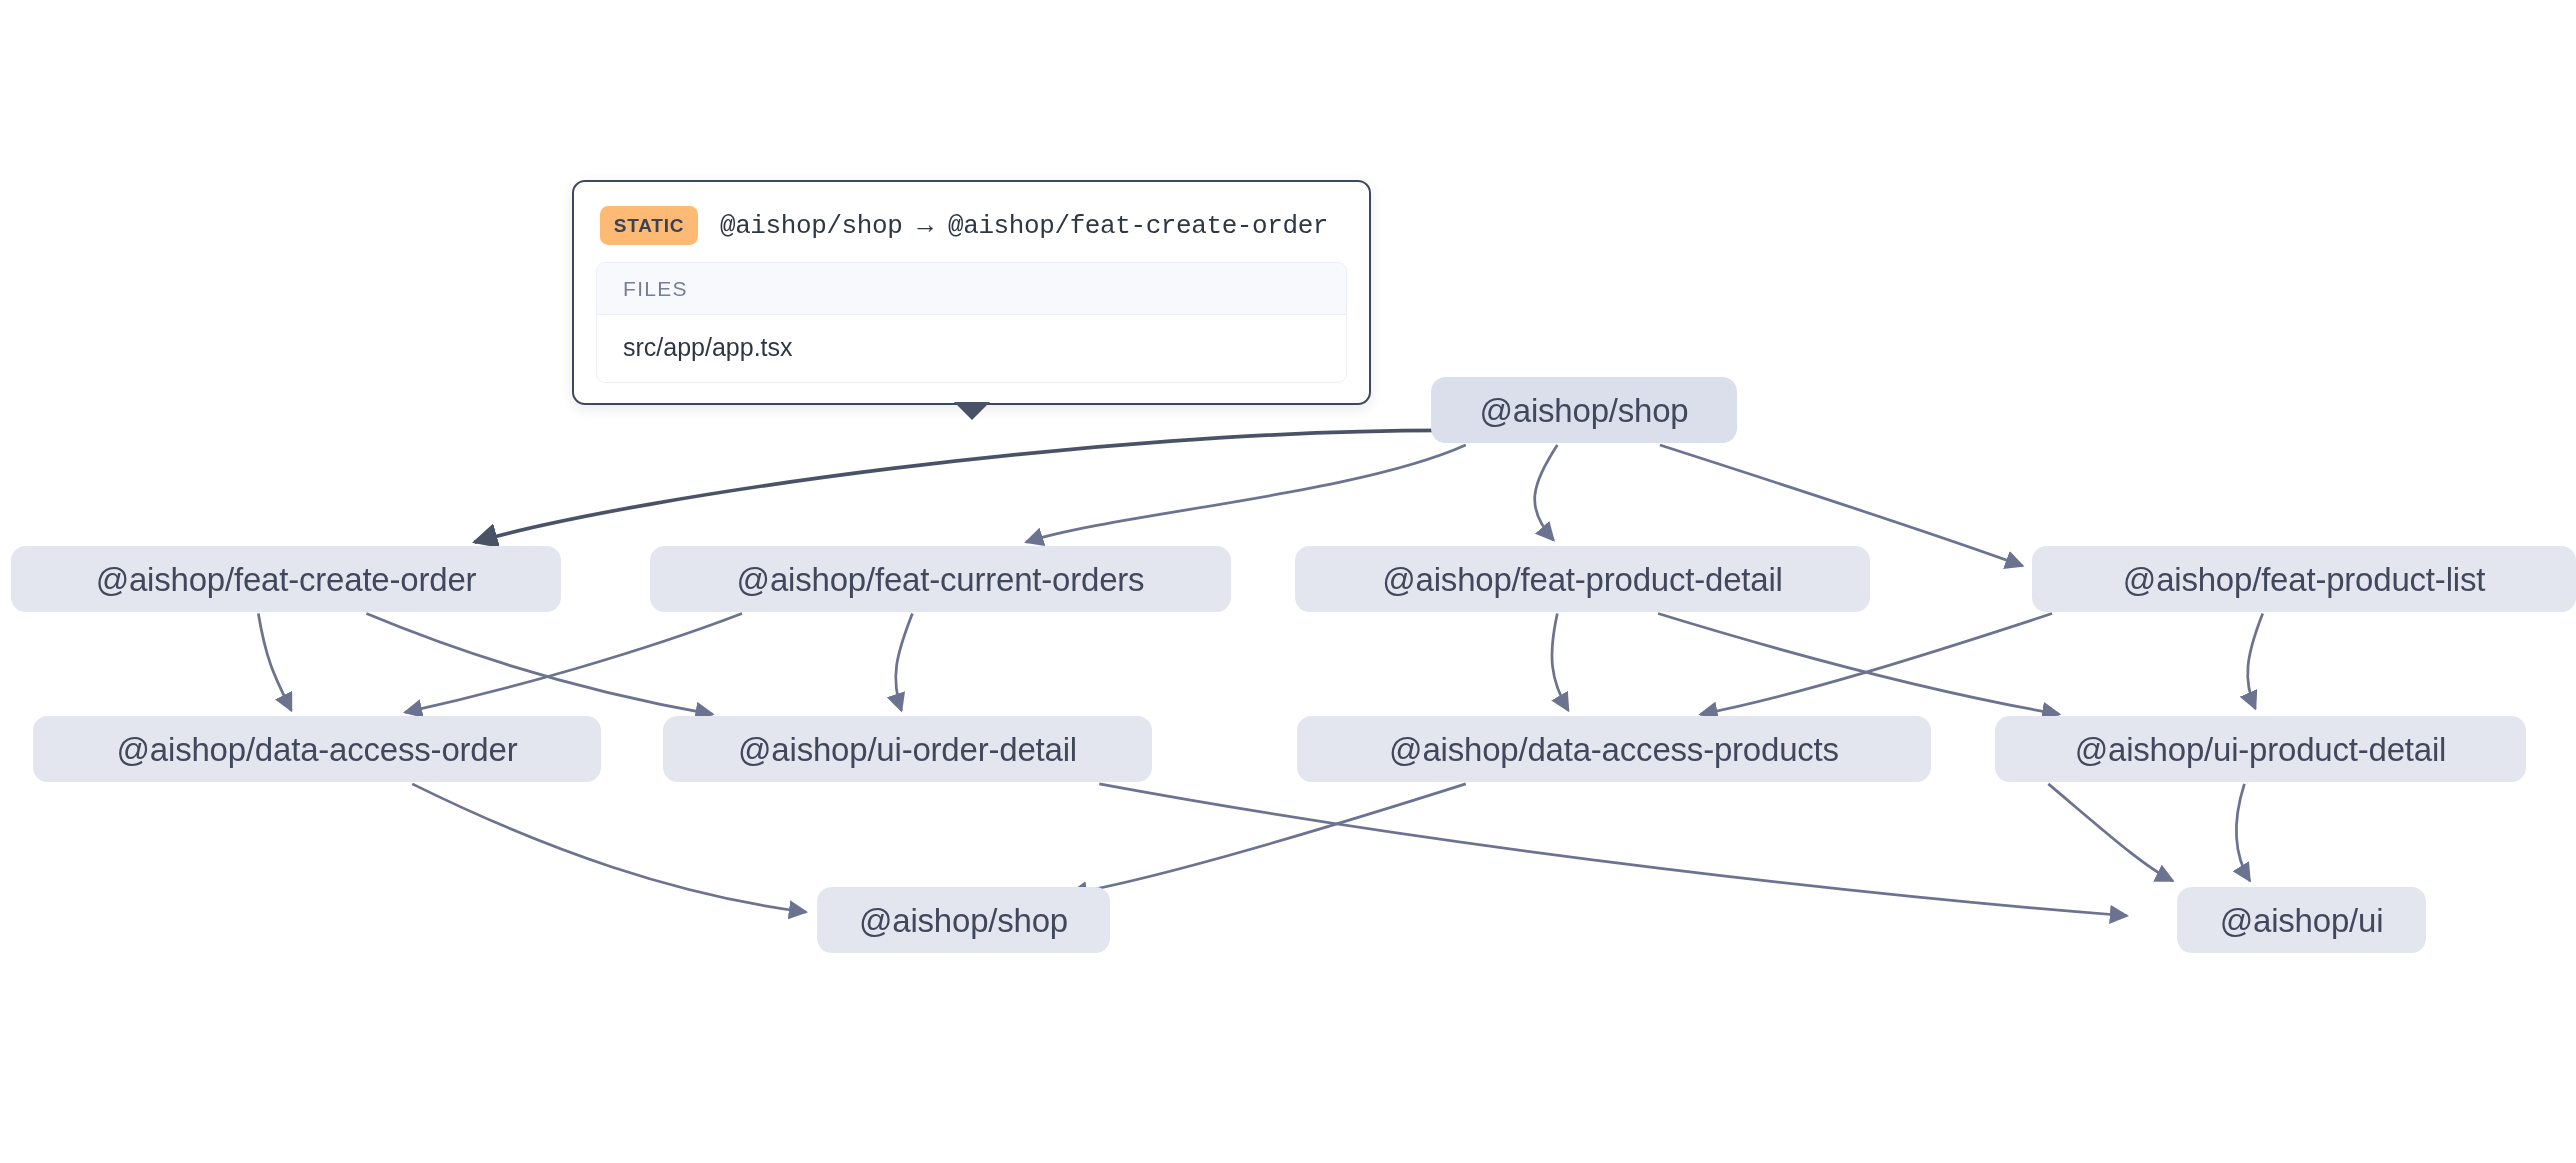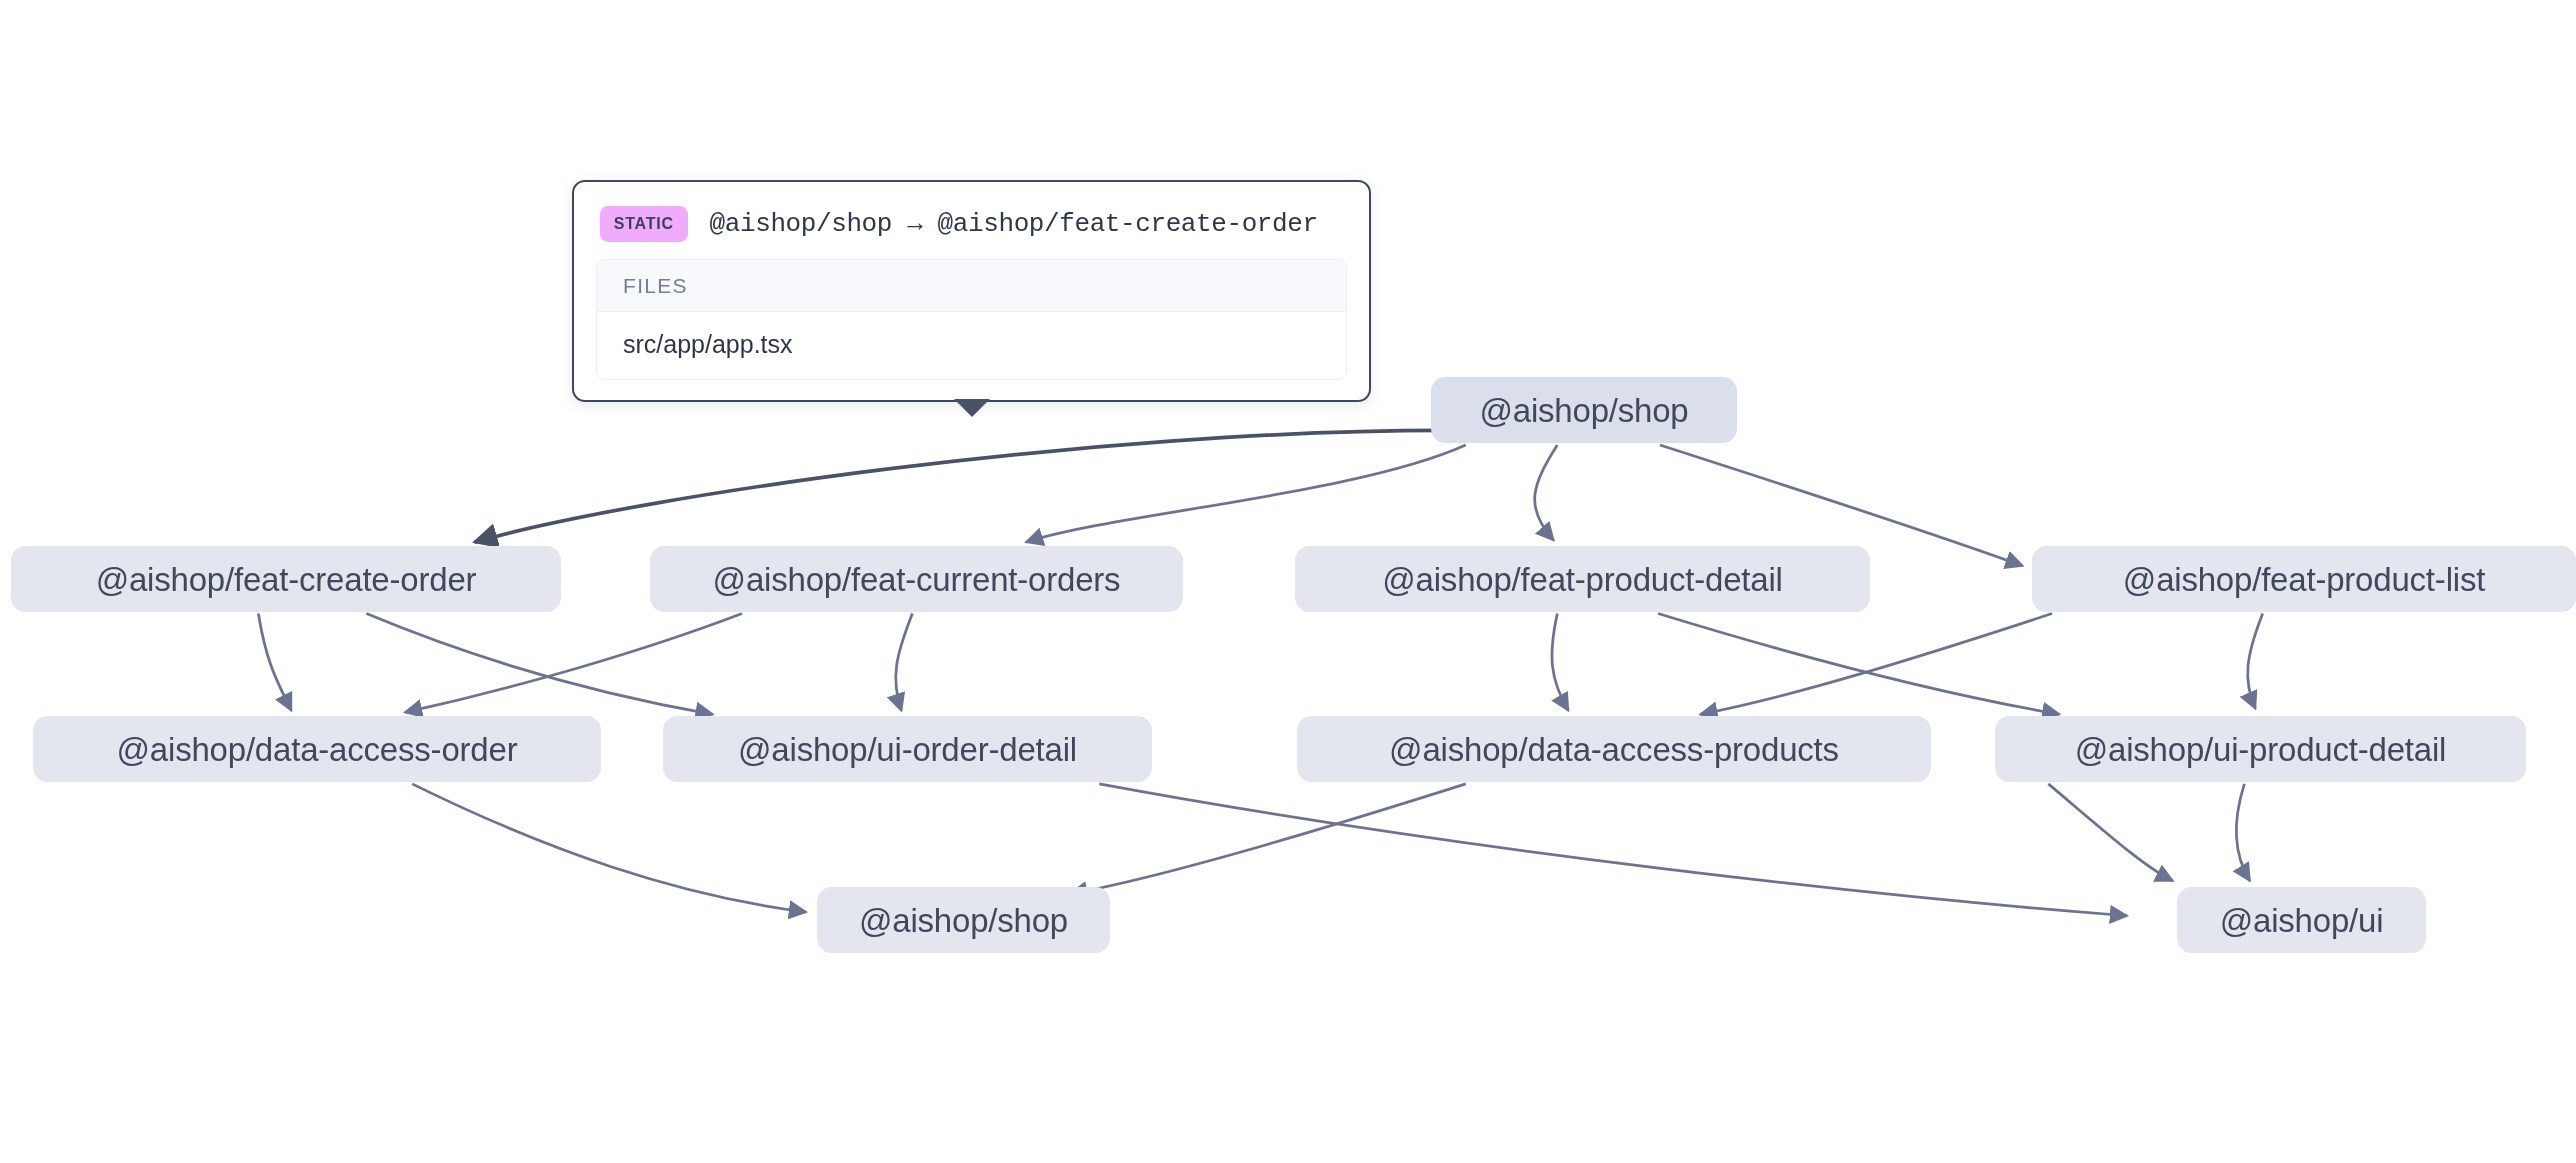--- a/index.html
+++ b/index.html
@@ -61,23 +61,23 @@
     box-shadow: 0 3.7px 13px rgba(40,46,66,0.10);
     z-index: 40;
   }
   #detail-card .card-head {
     display: flex;
     align-items: center;
     gap: 22px;
     padding: 24px 26px 16.5px 26px;
   }
   .badge {
-    background: #f0abfc;
+    background: #fdba74;
     color: #3b4257;
-    font-size: 16px;
+    font-size: 19px;
     font-weight: bold;
     letter-spacing: 0.8px;
     border-radius: 8.2px;
     padding: 10px 13.7px;
     line-height: 1;
   }
   .card-title {
     font-family: "Liberation Mono", "DejaVu Sans Mono", monospace;
     font-size: 26px;
     color: #2f3646;
@@ -170,21 +170,21 @@
     <path d="M 2450 856 C 2436 900 2440 936 2456 962" fill="none" stroke="#6b7390" stroke-width="3" marker-end="url(#arrow)"></path>
   </svg>
 
   <div id="node-layer">
       <div class="node focused" style="left: 1431px; top: 377px; width: 306px;">
         <span class="node-label">@aishop/shop</span>
       </div>
       <div class="node" style="left: 11px; top: 546px; width: 550px;">
         <span class="node-label">@aishop/feat-create-order</span>
       </div>
-      <div class="node" style="left: 650px; top: 546px; width: 533px;">
+      <div class="node" style="left: 650px; top: 546px; width: 581px;">
         <span class="node-label">@aishop/feat-current-orders</span>
       </div>
       <div class="node" style="left: 1295px; top: 546px; width: 575px;">
         <span class="node-label">@aishop/feat-product-detail</span>
       </div>
       <div class="node" style="left: 2032px; top: 546px; width: 544px; text-align: right;">
         <span class="node-label">@aishop/feat-product-list</span>
       </div>
       <div class="node" style="left: 33px; top: 716px; width: 568px;">
         <span class="node-label">@aishop/data-access-order</span>

